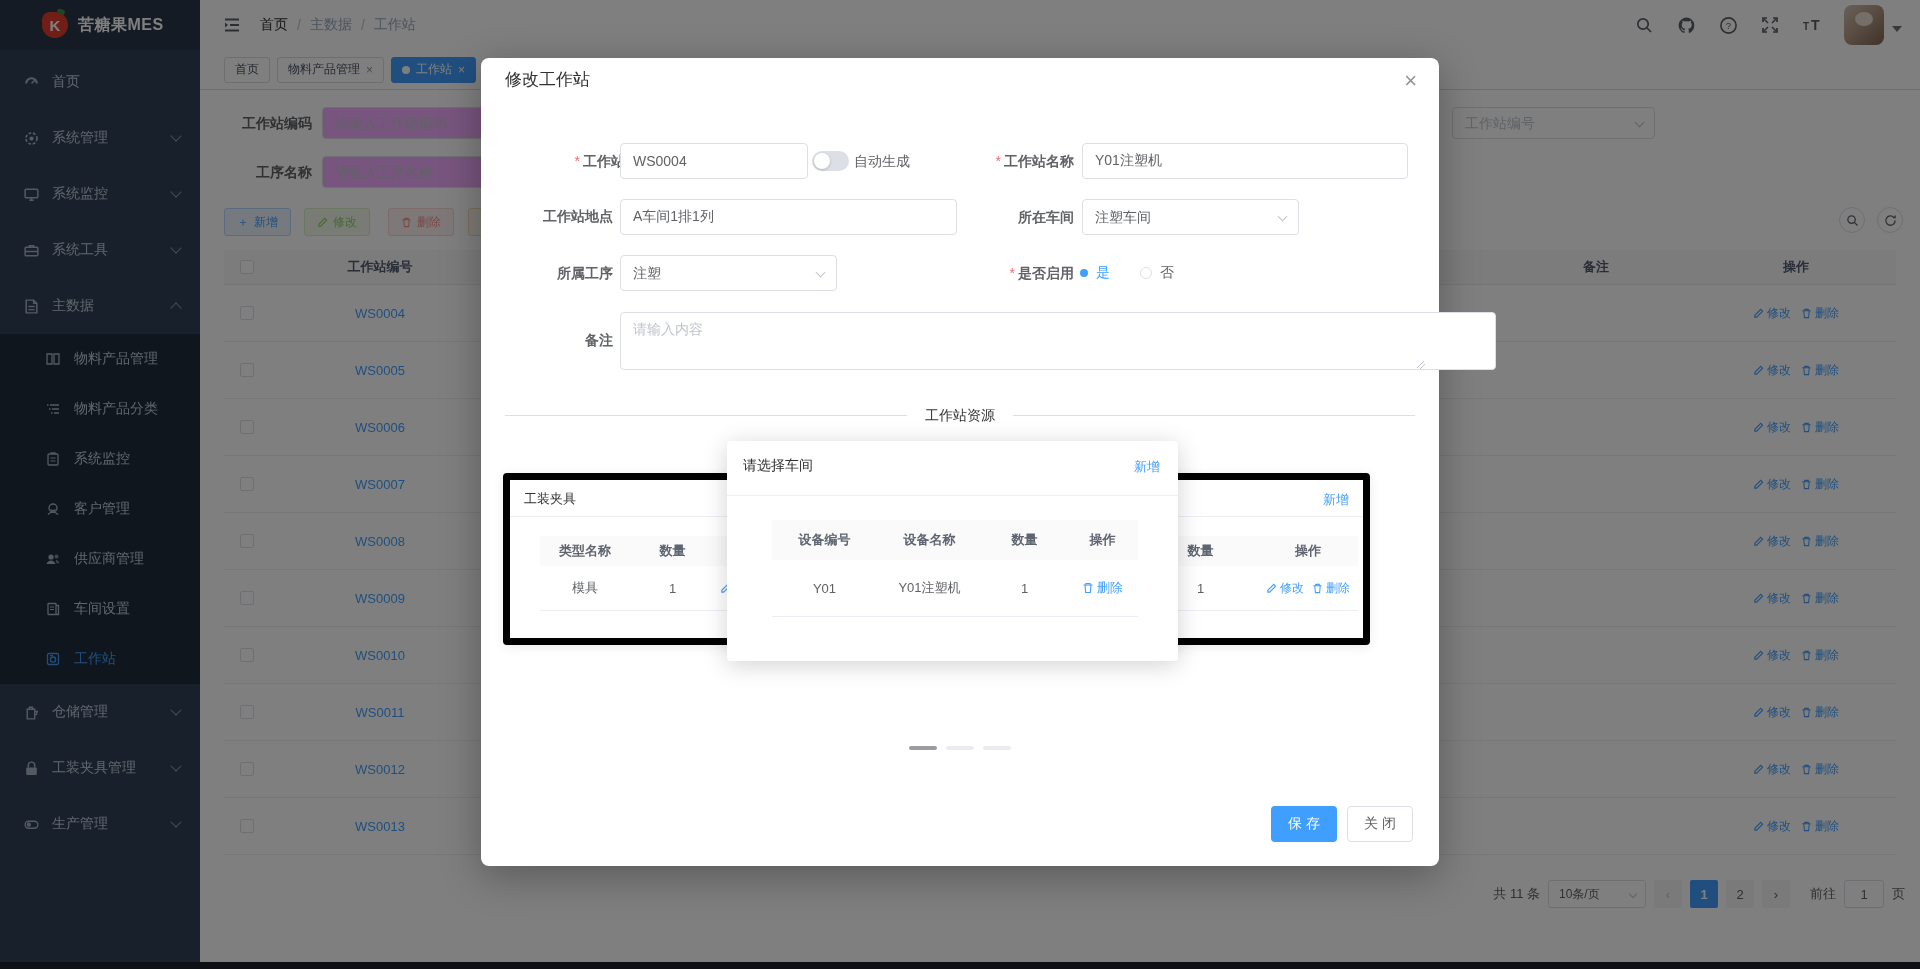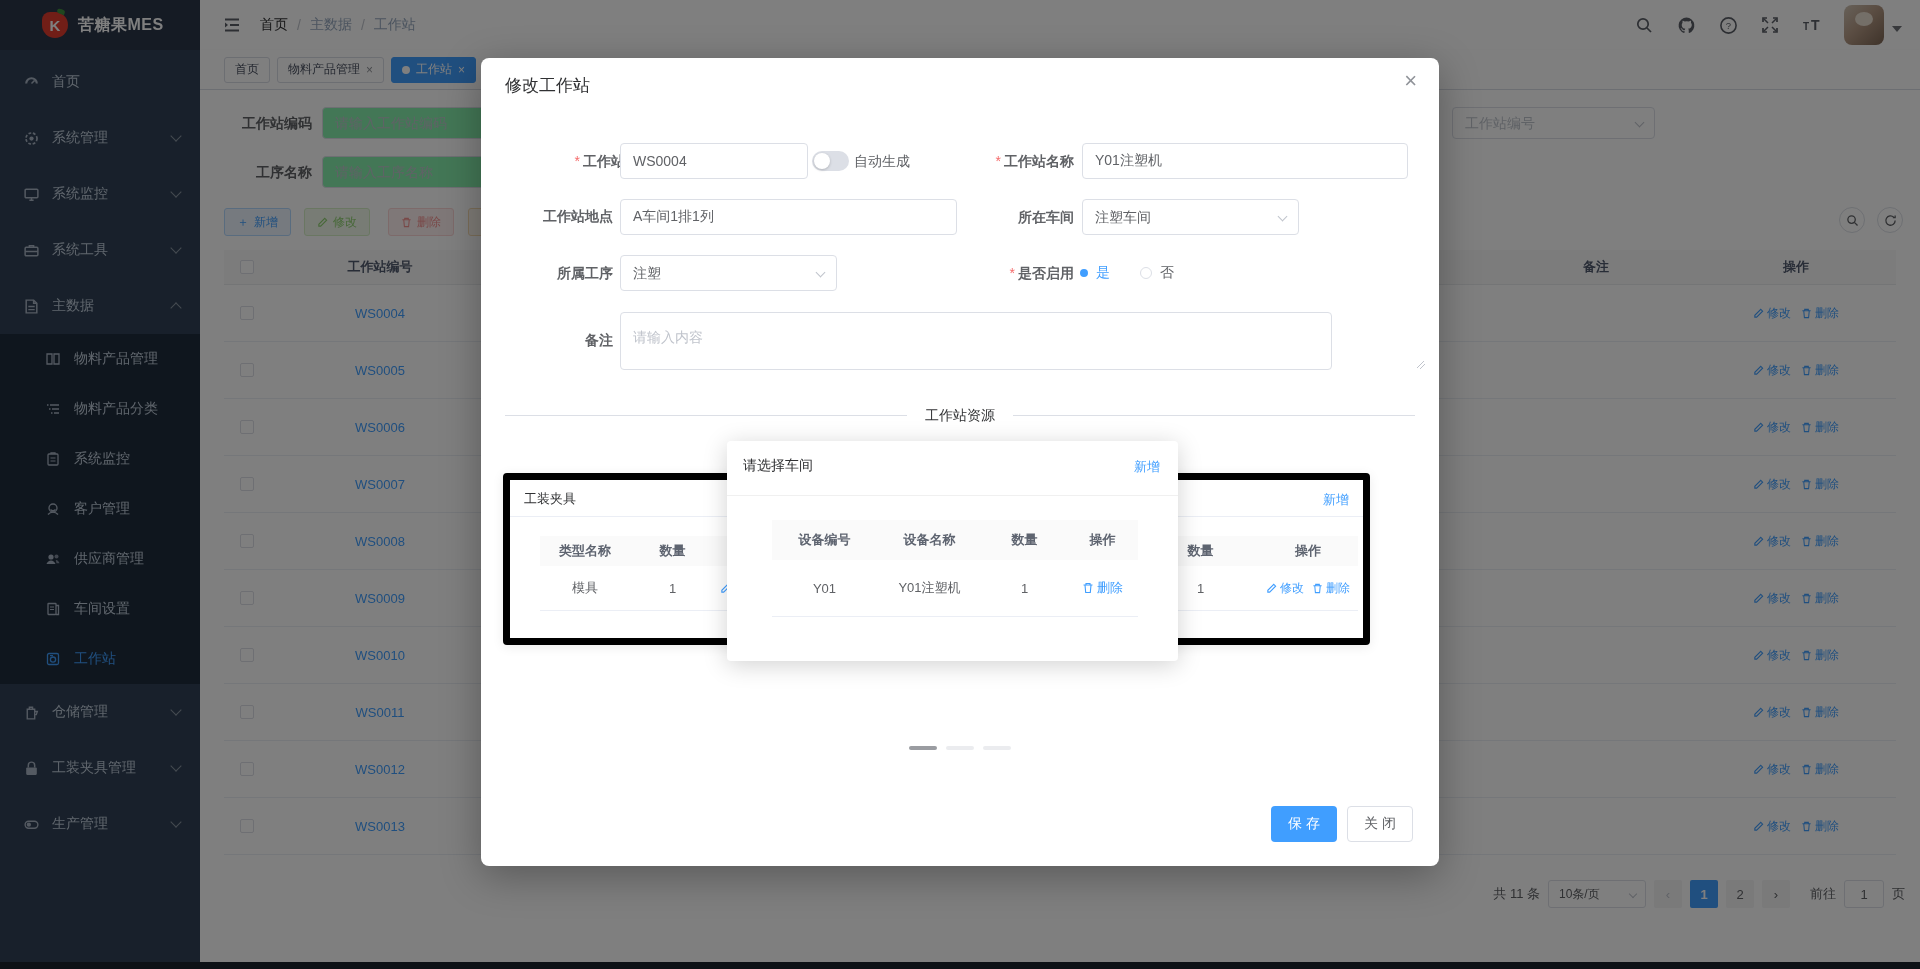--- a/index.html
+++ b/index.html
@@ -41,21 +41,21 @@
   .tabsbar { position:absolute; left:200px; top:50px; right:0; height:40px; background:#fff; border-bottom:1px solid #d8dce5; box-shadow:0 1px 3px rgba(0,0,0,.06); display:flex; align-items:center; padding-left:24px; gap:7px; }
   .tab { height:26px; display:inline-flex; align-items:center; padding:0 10px; border:1px solid #d8dce5; background:#fff; color:#495060; font-size:12px; border-radius:3px; cursor:pointer; gap:6px; }
   .tab .x { font-size:12px; color:#909399; line-height:1; }
   .tab.active { background:#409eff; border-color:#409eff; color:#fff; }
   .tab.active .x { color:#fff; }
   .tab-dot { width:8px; height:8px; border-radius:50%; background:#fff; display:inline-block; }
 
   
   .content { position:absolute; left:200px; top:90px; right:0; bottom:0; background:#fff; }
   .f-label { position:absolute; font-size:14px; color:#606266; font-weight:bold; line-height:32px; text-align:right; }
-  .inp { position:absolute; height:32px; border:1px solid #dcdfe6; border-radius:4px; background:#86efac; padding:0 12px; font-size:14px; color:#606266; font-family:inherit; outline:none; }
+  .inp { position:absolute; height:32px; border:1px solid #dcdfe6; border-radius:4px; background:#f0abfc; padding:0 12px; font-size:14px; color:#606266; font-family:inherit; outline:none; }
   .inp::placeholder { color:#bfc4cc; }
   .sel { position:absolute; height:32px; border:1px solid #dcdfe6; border-radius:4px; background:#fff; padding:0 28px 0 12px; font-size:14px; color:#bfc4cc; line-height:30px; cursor:pointer; }
   .sel .sarr { position:absolute; right:11px; top:11px; width:7px; height:7px; border-right:1.4px solid #c0c4cc; border-bottom:1.4px solid #c0c4cc; transform:rotate(45deg); }
 
   .btn { position:absolute; height:28px; display:inline-flex; align-items:center; justify-content:center; gap:5px; font-size:12px; border-radius:3px; cursor:pointer; padding:0 12px; }
   .btn-add { background:#ecf5ff; border:1px solid #b3d8ff; color:#409eff; }
   .btn-edit { background:#f0f9eb; border:1px solid #d4eec4; color:#8fd070; }
   .btn-del { background:#fef0f0; border:1px solid #fbd5d5; color:#f3908f; }
   .btn-warn { background:#fdf6ec; border:1px solid #f5dab1; color:#e6a23c; }
   .circ-btn { position:absolute; width:26px; height:26px; border:1px solid #dcdfe6; border-radius:50%; background:#fff; display:flex; align-items:center; justify-content:center; color:#606266; cursor:pointer; }
@@ -76,29 +76,29 @@
   .pg-sel { position:relative; width:98px; height:28px; border:1px solid #dcdfe6; border-radius:3px; line-height:26px; padding-left:10px; color:#606266; font-size:12px; cursor:pointer; }
   .pg-sel .sarr { position:absolute; right:9px; top:10px; width:6px; height:6px; border-right:1.3px solid #c0c4cc; border-bottom:1.3px solid #c0c4cc; transform:rotate(45deg); }
   .pg-btn { min-width:28px; height:28px; background:#f4f4f5; color:#606266; border-radius:2px; display:inline-flex; align-items:center; justify-content:center; font-size:13px; cursor:pointer; }
   .pg-btn.disabled { color:#c0c4cc; }
   .pg-btn.active { background:#409eff; color:#fff; font-weight:bold; }
   .pg-goto-input { width:40px; height:28px; border:1px solid #dcdfe6; border-radius:3px; text-align:center; font-size:13px; color:#606266; outline:none; font-family:inherit; }
 
   
   .overlay { position:fixed; left:0; top:0; right:0; bottom:0; background:rgba(0,0,0,.5); z-index:40; }
   .modal { position:absolute; left:481px; top:58px; width:958px; height:808px; background:#fff; border-radius:8px; box-shadow:0 10px 40px rgba(0,0,0,.3); z-index:50; }
-  .m-title { position:absolute; left:24px; top:16px; font-size:17px; color:#303133; }
+  .m-title { position:absolute; left:24px; top:10px; font-size:17px; color:#303133; }
   .m-close { position:absolute; right:22px; top:12px; font-size:22px; color:#909399; cursor:pointer; line-height:1; }
   .ml { position:absolute; font-size:14px; color:#606266; font-weight:bold; line-height:36px; text-align:right; }
   .ml .star { color:#f56c6c; margin-right:3px; font-weight:normal; }
   .m-inp { position:absolute; height:36px; border:1px solid #dcdfe6; border-radius:4px; background:#fff; padding:0 12px; font-size:14px; color:#606266; outline:none; font-family:inherit; }
   .m-inp::placeholder { color:#c0c4cc; }
   .m-sel { position:absolute; height:36px; border:1px solid #dcdfe6; border-radius:4px; background:#fff; padding:0 30px 0 12px; font-size:14px; color:#606266; line-height:34px; cursor:pointer; }
   .m-sel .sarr { position:absolute; right:12px; top:13px; width:7px; height:7px; border-right:1.4px solid #c0c4cc; border-bottom:1.4px solid #c0c4cc; transform:rotate(45deg); }
-  .m-ta { position:absolute; left:139px; top:254px; width:712px; height:58px; border:1px solid #dcdfe6; border-radius:4px; padding:16px 12px; font-size:14px; color:#606266; resize:none; outline:none; font-family:inherit; }
+  .m-ta { position:absolute; left:139px; top:254px; width:876px; height:58px; border:1px solid #dcdfe6; border-radius:4px; padding:8px 12px; font-size:14px; color:#606266; resize:none; outline:none; font-family:inherit; }
   .m-ta::placeholder { color:#c0c4cc; }
   .ta-grip { position:absolute; left:936px; top:303px; width:8px; height:8px; background:linear-gradient(-45deg,transparent 0 3px,#c0c4cc 3px 4px,transparent 4px 6px,#c0c4cc 6px 7px,transparent 7px); }
   .toggle { position:absolute; left:331px; top:93px; width:37px; height:20px; border-radius:10px; background:#dcdfe6; cursor:pointer; }
   .toggle::after { content:""; position:absolute; left:2px; top:2px; width:16px; height:16px; border-radius:50%; background:#fff; box-shadow:0 1px 3px rgba(0,0,0,.2); }
   .plain-lbl { position:absolute; font-size:14px; color:#606266; line-height:36px; }
   .radio-grp { position:absolute; left:599px; top:197px; height:36px; display:flex; align-items:center; gap:30px; font-size:14px; }
   .rd { display:inline-flex; align-items:center; gap:8px; cursor:pointer; }
   .rd-dot-on { width:6px; height:6px; border:4px solid #409eff; background:#fff; border-radius:50%; }
   .rd-dot-off { width:12px; height:12px; border:1px solid #dcdfe6; background:#fff; border-radius:50%; }
   .rd.on { color:#409eff; }

